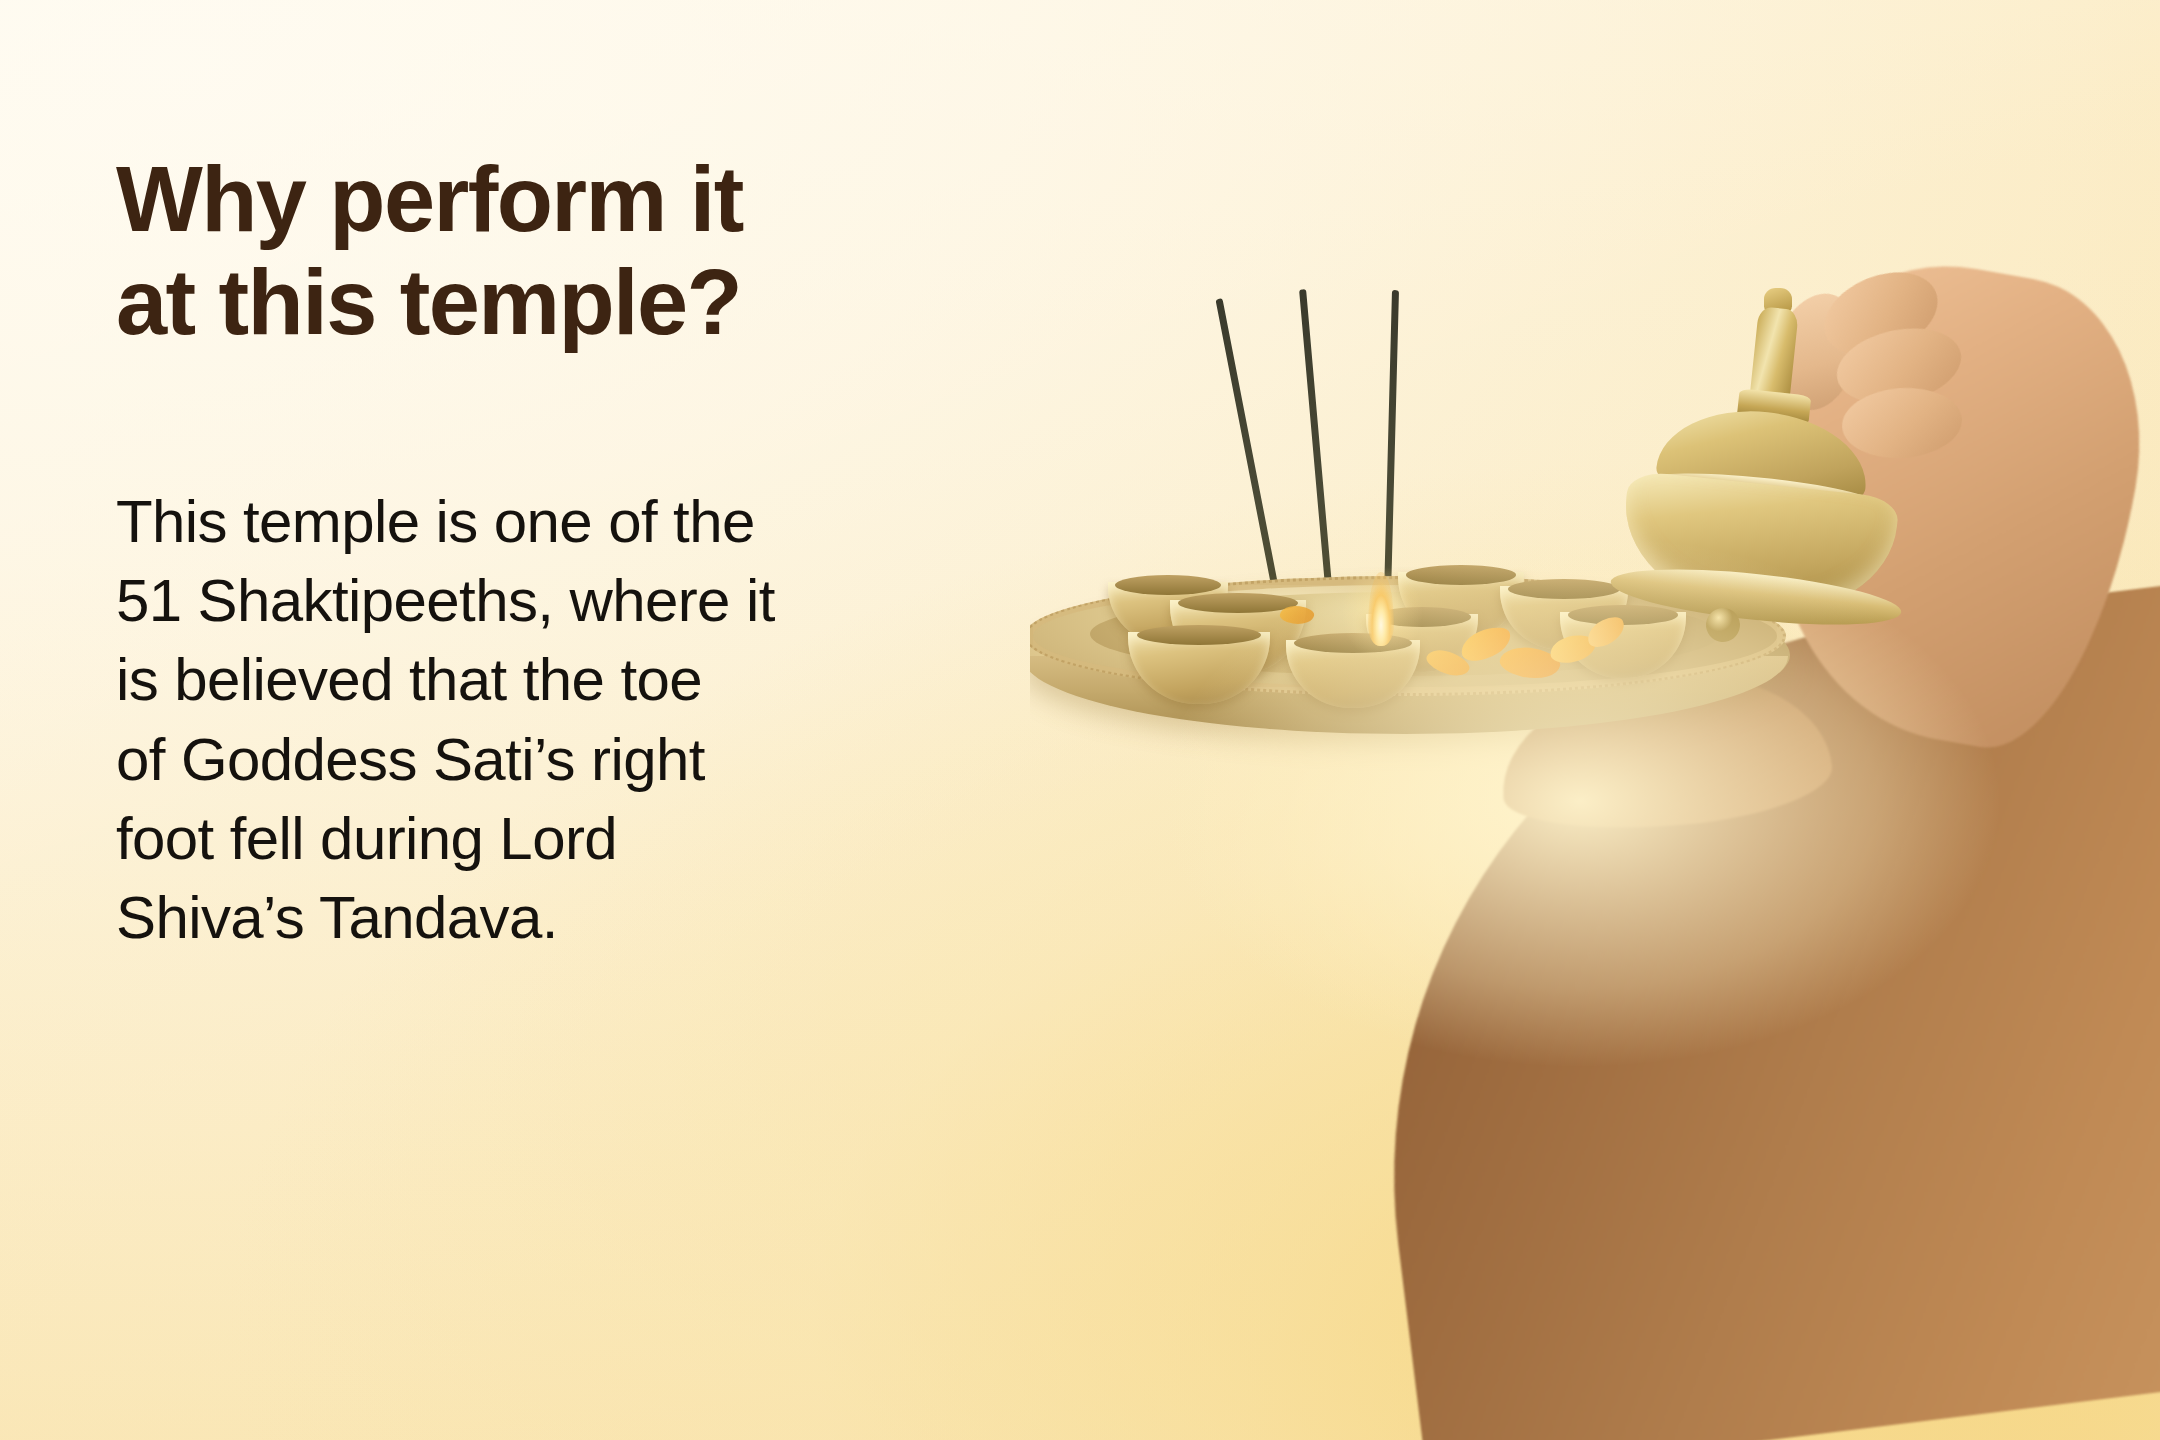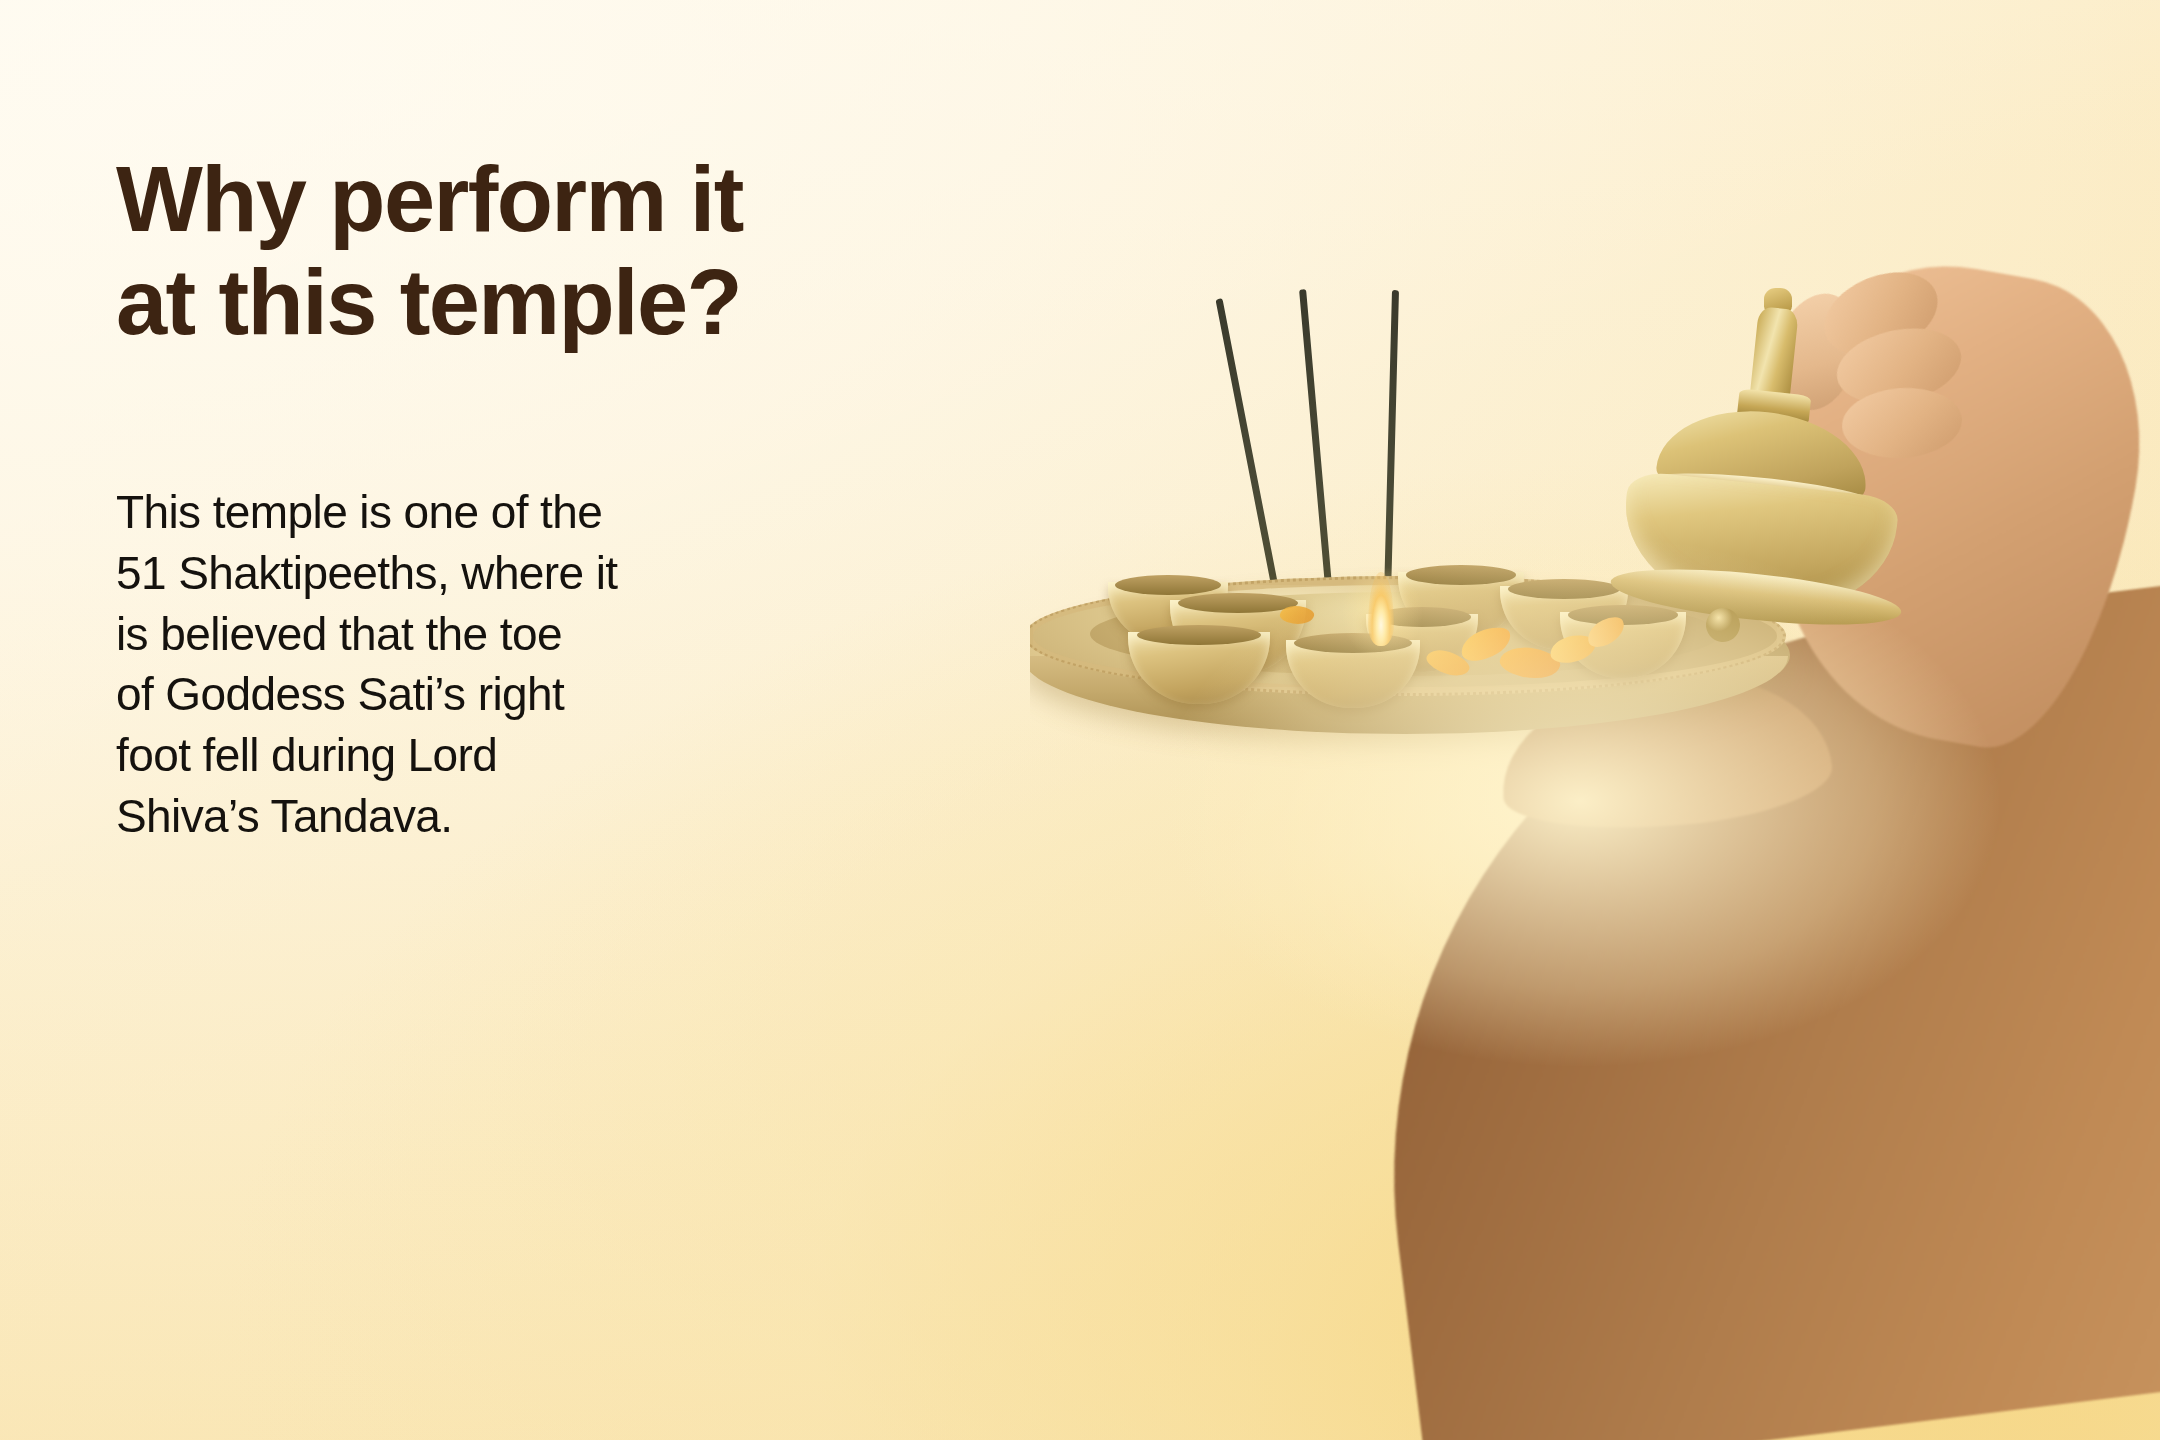--- a/index.html
+++ b/index.html
@@ -48,21 +48,21 @@
     color: #3D2412;
     font-size: 92px;
     line-height: 1.12;
     font-weight: 700;
     letter-spacing: -1.6px;
     white-space: pre-line;
   }
   .body-copy {
     margin: 128px 0 0 0;
     color: #15120E;
-    font-size: 46px;
+    font-size: 60px;
     line-height: 1.32;
     font-weight: 500;
     letter-spacing: -0.6px;
     max-width: 900px;
     white-space: pre-line;
   }
 
   
   .photo {
     position: absolute;

